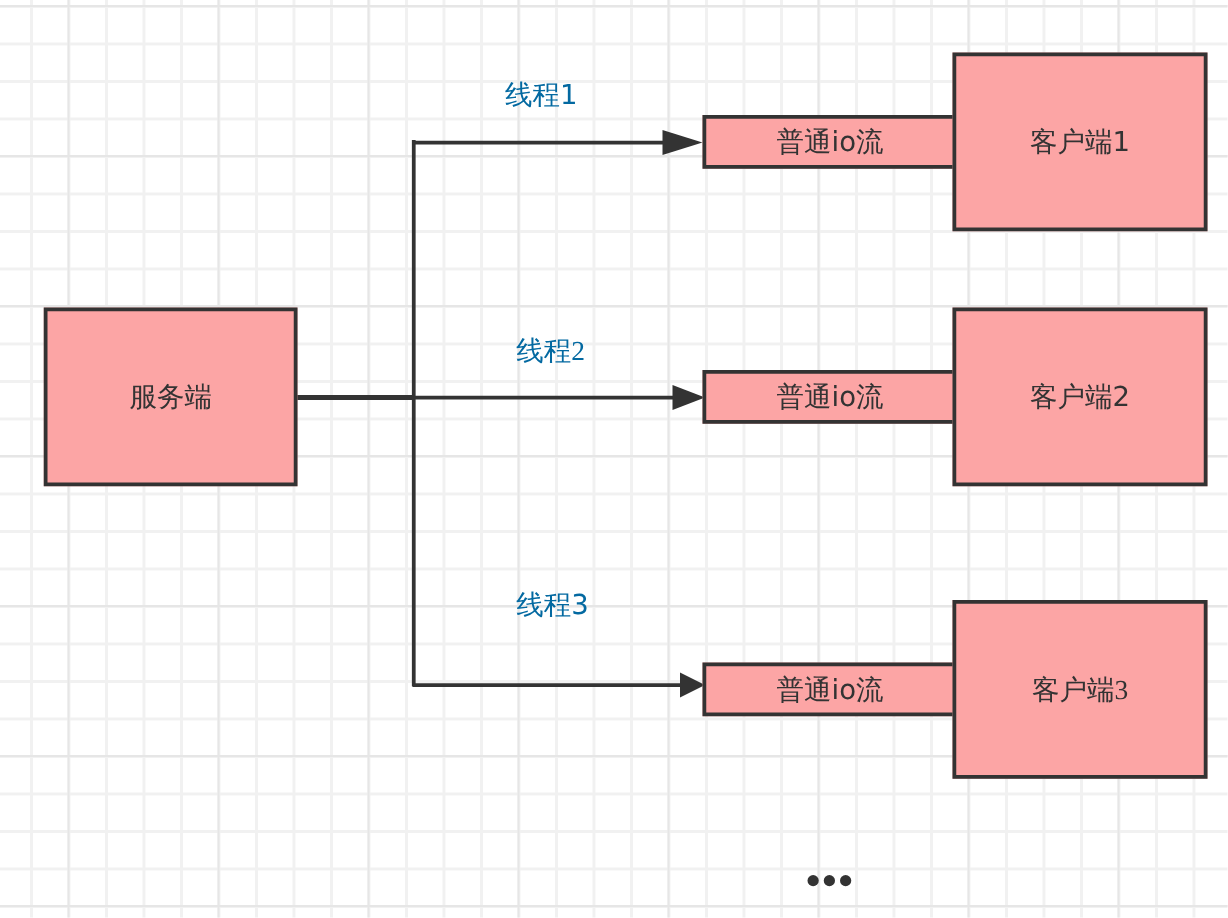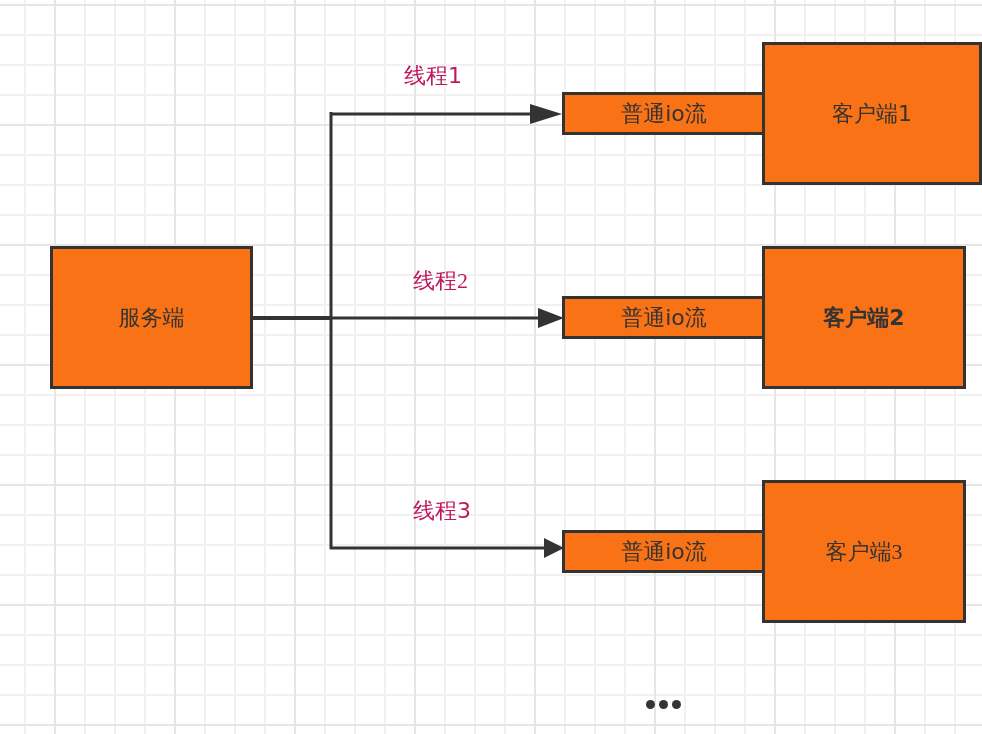--- a/index.html
+++ b/index.html
@@ -11,27 +11,27 @@
         linear-gradient(to bottom, #e6e6e6 0, #e6e6e6 2px, transparent 2px),
         linear-gradient(to right, #f1f1f1 0, #f1f1f1 2px, transparent 2px),
         linear-gradient(to bottom, #f1f1f1 0, #f1f1f1 2px, transparent 2px);
       background-size: 120px 120px, 120px 120px, 30px 30px, 30px 30px;
       background-position: 54px 0, 0 4px, 24px 0, 0 4px;
       font-family: "DejaVu Sans", "Liberation Sans", sans-serif;
     }
     svg.wires { position: absolute; left: 0; top: 0; width: 982px; height: 734px; }
     .box {
       position: absolute; box-sizing: border-box;
-      border: 3px solid #333333; background: #f97316;
+      border: 3px solid #333333; background: #fca5a5;
       display: flex; align-items: center; justify-content: center;
       color: #333333; font-size: 22px;
     }
     .box.stream { font-size: 22px; }
     .label {
-      position: absolute; color: #be185d; font-size: 22px;
+      position: absolute; color: #0369a1; font-size: 22px;
       white-space: nowrap;
     }
     .dots {
       position: absolute; left: 646px; top: 700px; display: flex; gap: 4px;
     }
     .dot { width: 9px; height: 9px; border-radius: 50%; background: #333333; }
   </style>
 </head>
 <body>
 
@@ -47,41 +47,41 @@
   <line x1="331" y1="112" x2="331" y2="549" stroke="#333333" stroke-width="3"></line>
 
   <line x1="330" y1="114" x2="532" y2="114" stroke="#333333" stroke-width="3"></line>
   <polygon points="530,104 562,114 530,124" fill="#333333"></polygon>
   <line x1="331" y1="318" x2="540" y2="318" stroke="#333333" stroke-width="3"></line>
   <polygon points="538,308 564,318 538,328" fill="#333333"></polygon>
   <line x1="330" y1="548" x2="546" y2="548" stroke="#333333" stroke-width="3"></line>
   <polygon points="544,538 564,548 544,558" fill="#333333"></polygon>
 </svg>
 
-<div class="box" style="left:35px; top:246px; width:203px; height:143px;margin-left:15px;">
+<div class="box" style="left:35px; top:246px; width:203px; height:143px;">
   <span>服务端</span>
 </div>
 
 <div class="label" style="left:404px; top:61px;">线程1</div>
 <div class="box stream" style="left:562px; top:92px; width:204px; height:43px;">
   <span>普通io流</span>
 </div>
-<div class="box" style="left:762px; top:42px; width:220px; height:143px;">
+<div class="box" style="left:762px; top:42px; width:204px; height:143px;">
   <span>客户端1</span>
 </div>
 
 <div class="label" style="left:413px; top:266px;font-family:Liberation Serif, serif;">线程2</div>
 <div class="box stream" style="left:562px; top:296px; width:204px; height:43px;">
   <span>普通io流</span>
 </div>
-<div class="box" style="left:762px; top:246px; width:204px; height:143px;font-weight:bold;">
+<div class="box" style="left:762px; top:246px; width:204px; height:143px;">
   <span>客户端2</span>
 </div>
 
-<div class="label" style="left:413px; top:496px;">线程3</div>
+<div class="label" style="left:413px; top:469px;">线程3</div>
 <div class="box stream" style="left:562px; top:530px; width:204px; height:43px;">
   <span>普通io流</span>
 </div>
 <div class="box" style="left:762px; top:480px; width:204px; height:143px;font-family:Liberation Serif, serif;">
   <span>客户端3</span>
 </div>
 
 <div class="dots">
   <span class="dot"></span>
   <span class="dot"></span>

